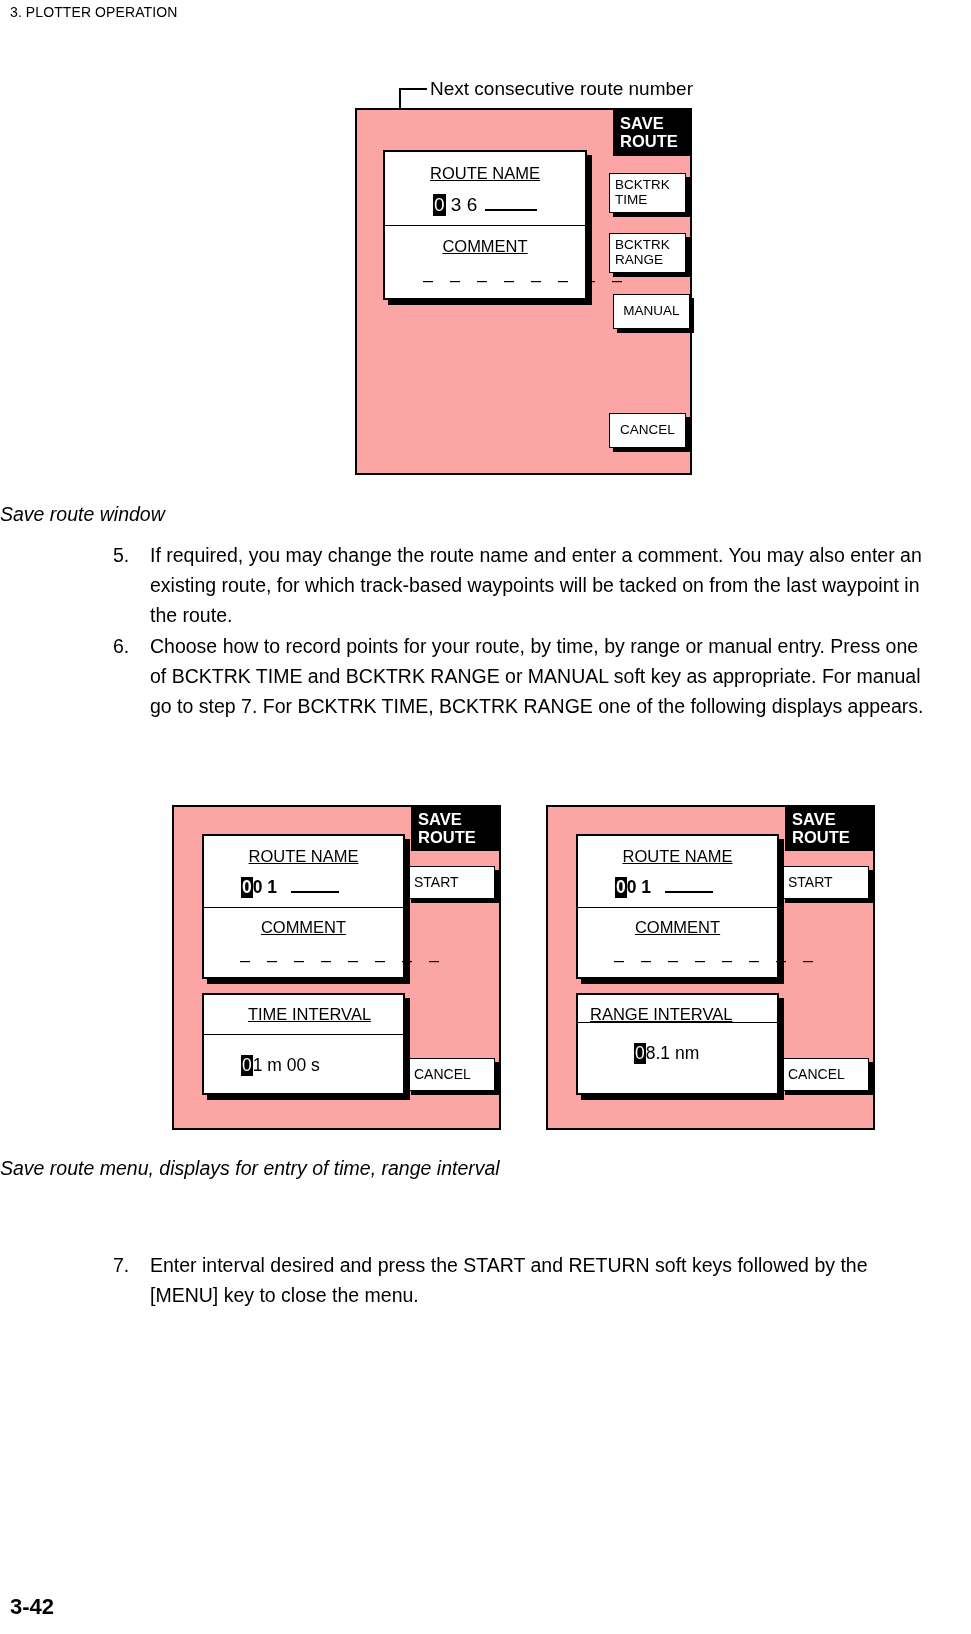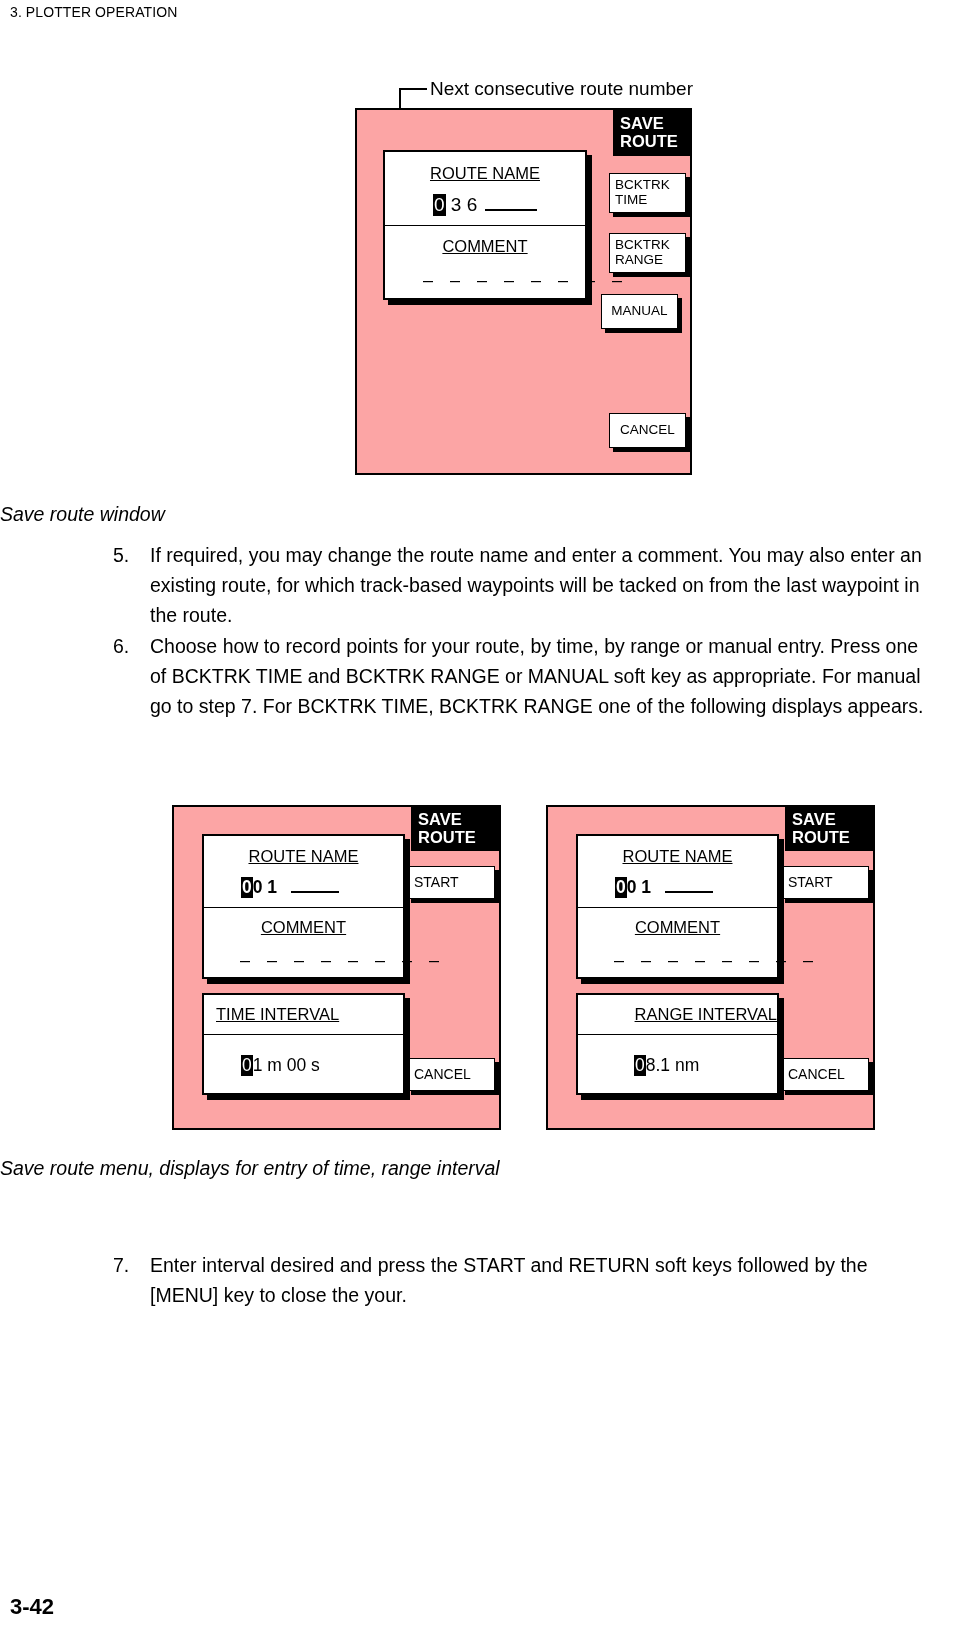--- a/index.html
+++ b/index.html
@@ -181,21 +181,21 @@
   <div class="softkey" style="right:4px; top:63px; width:77px; height:40px; padding-left:5px; font-size:13.5px;">
     <span>BCKTRK</span>
     <span>TIME</span>
   </div>
 
   <div class="softkey" style="right:4px; top:123px; width:77px; height:40px; padding-left:5px; font-size:13.5px;">
     <span>BCKTRK</span>
     <span>RANGE</span>
   </div>
 
-  <div class="softkey centered" style="right:12px; top:184px; width:77px; height:35px; font-size:13.5px;">
+  <div class="softkey centered" style="right:0; top:184px; width:77px; height:35px; font-size:13.5px;">
     <span>MANUAL</span>
   </div>
 
   <div class="softkey centered" style="right:4px; top:303px; width:77px; height:35px; font-size:13.5px;">
     <span>CANCEL</span>
   </div>
 
   <div class="panel" style="left:26px; top:40px; width:204px; height:150px;">
 
     <div class="panel-row divider" style="height:74px;">
@@ -248,21 +248,21 @@
       </div>
     </div>
     <div class="panel-row" style="height:69px;">
       <div style="padding-top:10px; font-size:16.5px;">COMMENT</div>
       <div class="comment-dashes" style="position:absolute; left:36px; top:42px; font-size:18px;">– – – – – – – –</div>
     </div>
   </div>
 
   <div class="panel" style="left:28px; top:186px; width:203px; height:102px;">
     <div class="panel-row divider" style="height:40px; text-align:left;">
-      <div style="padding-top:10px; padding-left:12px; font-size:16.5px;">TIME INTERVAL</div>
+      <div style="padding-top:10px; padding-left:12px; font-size:16.5px;text-align:center;">TIME INTERVAL</div>
     </div>
     <div class="panel-row" style="height:58px;">
       <div class="field-line" style="left:37px; top:20px; font-size:17.5px;">
         <span class="inv">0</span><span>1 m 00 s</span>
       </div>
     </div>
   </div>
 </div>
 
 <div class="device" style="left:546px; top:805px; width:329px; height:325px;">
@@ -287,33 +287,33 @@
         <span class="inv">0</span><span>0 1</span><span class="name-rule" style="width:48px; margin-left:14px;"></span>
       </div>
     </div>
     <div class="panel-row" style="height:69px;">
       <div style="padding-top:10px; font-size:16.5px;">COMMENT</div>
       <div class="comment-dashes" style="position:absolute; left:36px; top:42px; font-size:18px;">– – – – – – – –</div>
     </div>
   </div>
 
   <div class="panel" style="left:28px; top:186px; width:203px; height:102px;">
-    <div class="panel-row divider" style="height:40px; text-align:right;">
+    <div class="panel-row divider" style="height:28px; text-align:left;">
       <div style="padding-top:10px; padding-left:12px; font-size:16.5px;">RANGE INTERVAL</div>
     </div>
     <div class="panel-row" style="height:58px;">
       <div class="field-line" style="left:56px; top:20px; font-size:17.5px;">
         <span class="inv">0</span><span>8.1 nm</span>
       </div>
     </div>
   </div>
 </div>
 
 <div class="caption" style="top:1157px;">Save route menu, displays for entry of time, range interval</div>
 
 <div class="steps" style="top:1250px;">
   <p class="step">
     <span class="step-num">7.</span>
-    <span class="step-text">Enter interval desired and press the START and RETURN soft keys followed by the [MENU] key to close the your.</span>
+    <span class="step-text">Enter interval desired and press the START and RETURN soft keys followed by the [MENU] key to close the menu.</span>
   </p>
 </div>
 
 <div class="page-number">3-42</div>
 
 </body></html>

